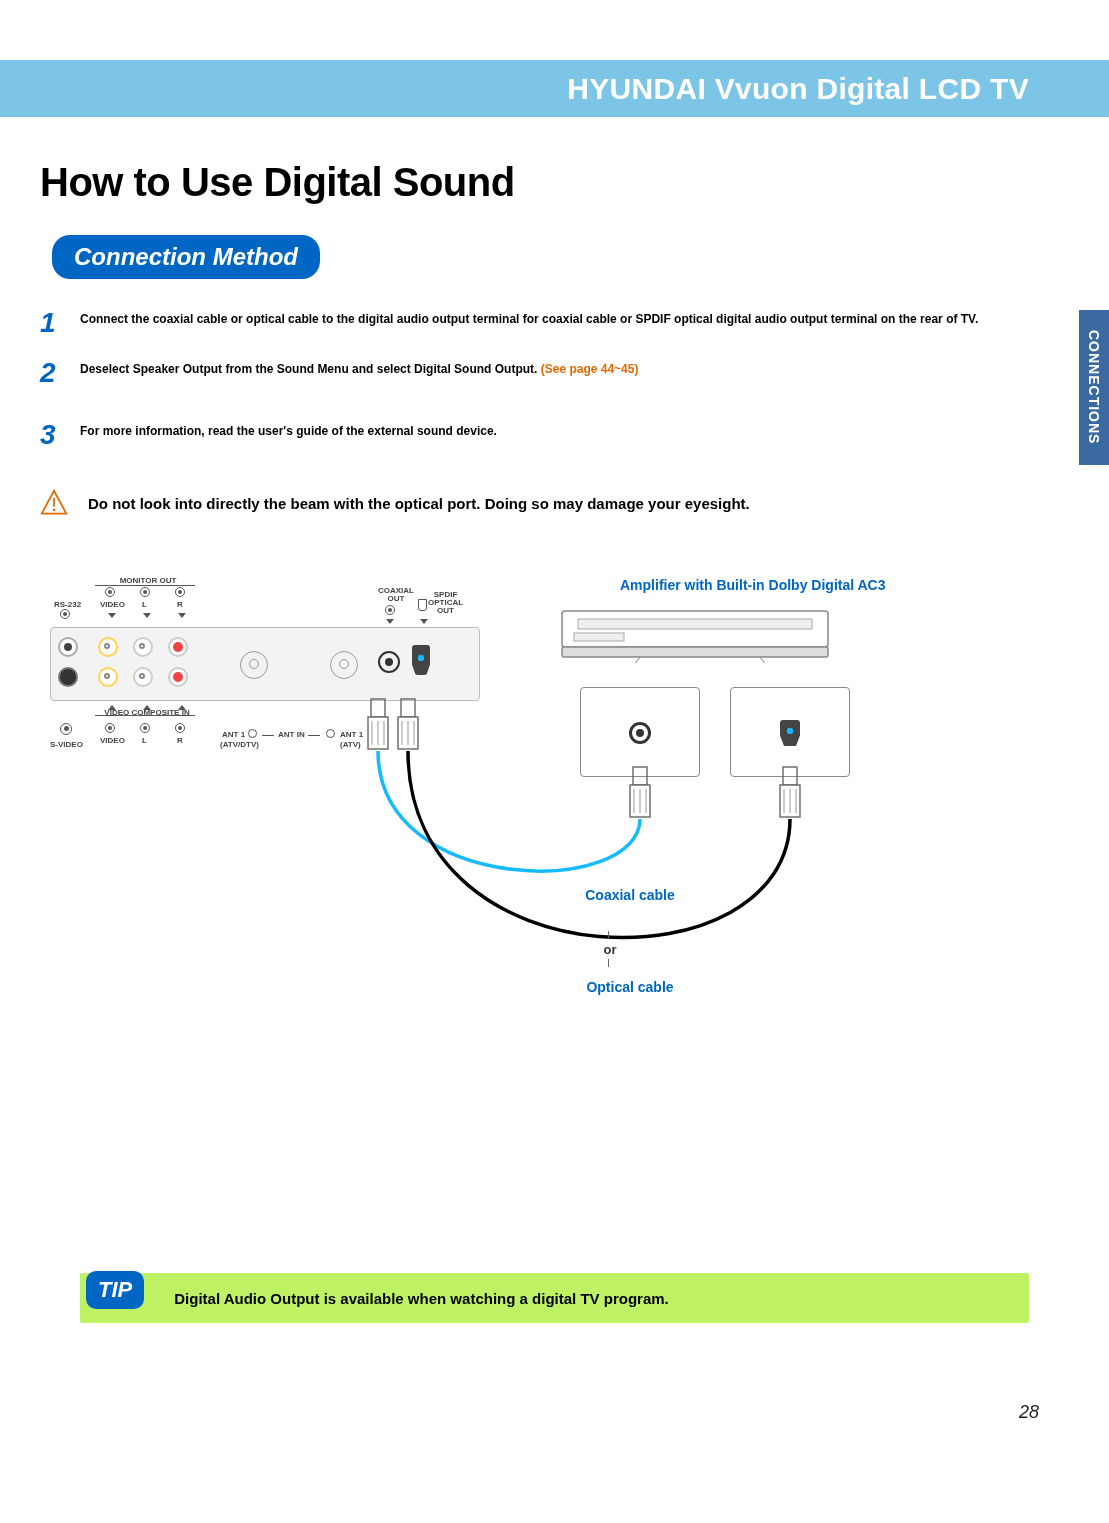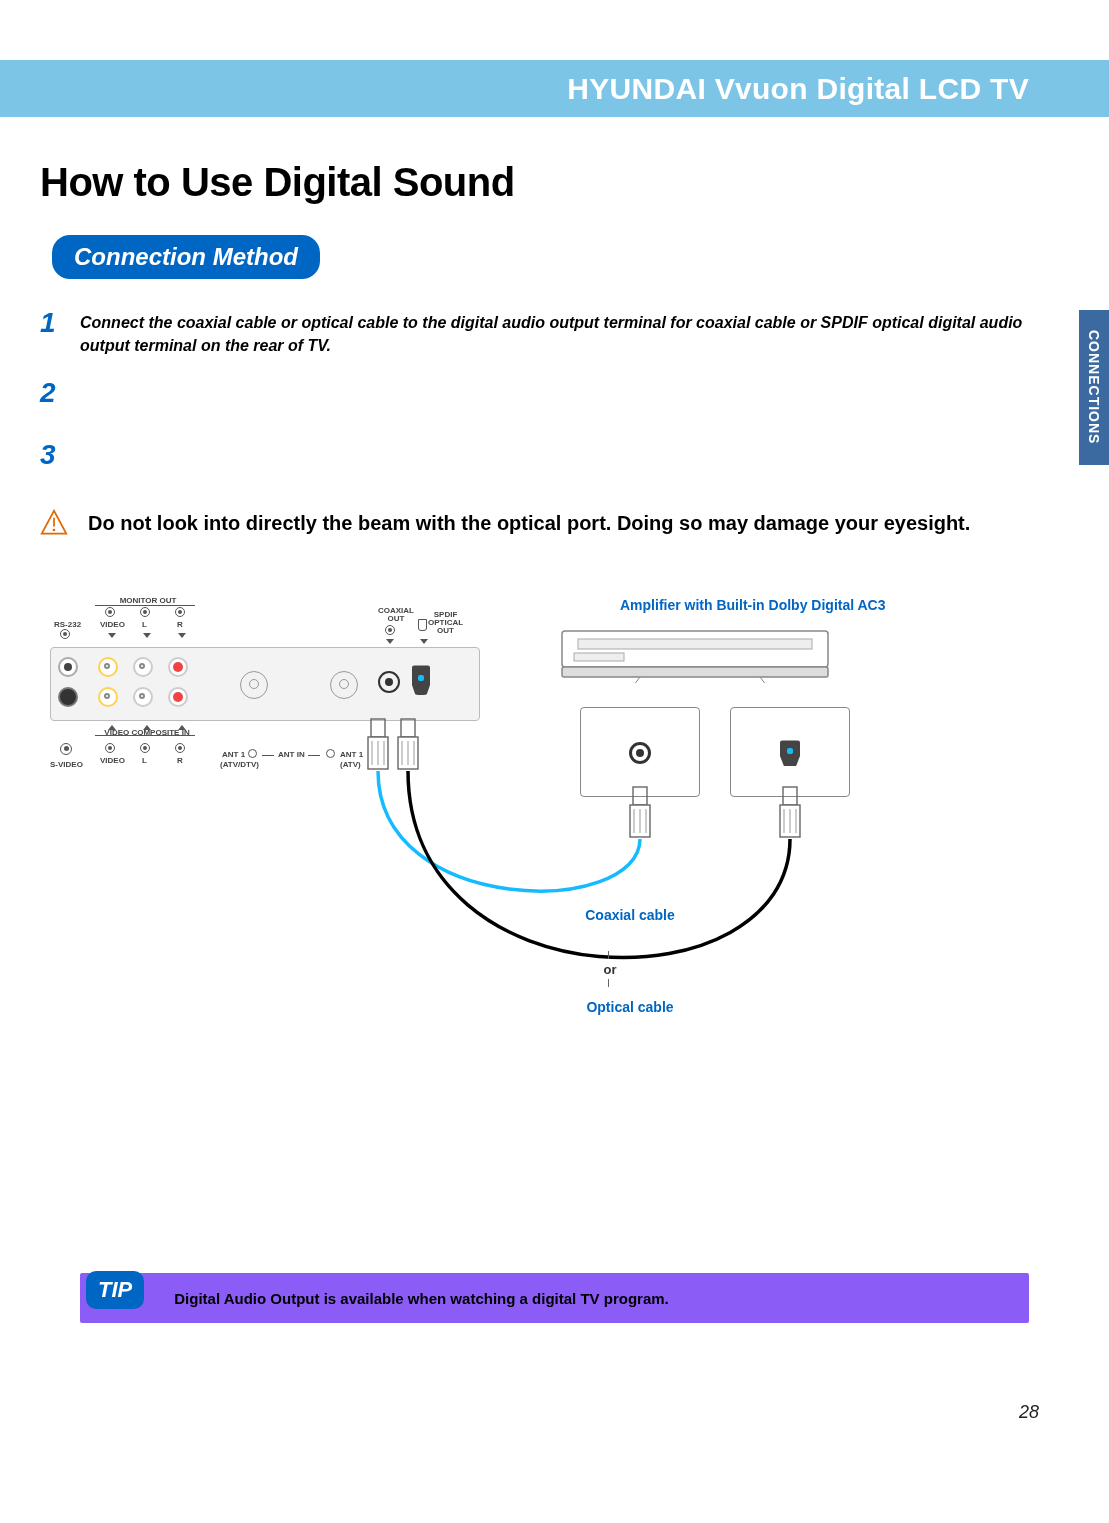--- a/index.html
+++ b/index.html
@@ -73,42 +73,41 @@
   .step-num {
     color: #0066c4;
     font-size: 28px;
     font-weight: 900;
     font-style: italic;
     width: 40px;
     flex-shrink: 0;
     line-height: 1;
   }
   .step-text {
-    font-size: 16px;
+    font-size: 12px;
     font-weight: bold;
     line-height: 1.45;
     padding-top: 2px;
-    font-style: italic;
   }
   .step-text .ref {
     color: #e06a00;
   }
   .warn-row {
     display: flex;
     align-items: center;
     margin: 40px 0 30px 0;
   }
   .warn-icon {
     width: 28px;
     height: 28px;
     flex-shrink: 0;
     margin-right: 20px;
   }
   .warn-text {
-    font-size: 20px;
+    font-size: 15px;
     font-weight: bold;
   }
   .diagram-area {
     position: relative;
     width: 930px;
     height: 510px;
     margin-top: 10px;
   }
   .tv-panel {
     position: absolute;
@@ -204,21 +203,21 @@
     color: #0066c4;
     font-size: 14px;
     font-weight: bold;
     text-align: center;
   }
   .tip-bar {
     position: absolute;
     left: 80px;
     right: 80px;
     bottom: 200px;
-    background: #8b5cf6;
+    background: #bef264;
     height: 50px;
     border-radius: 2px;
     display: flex;
     align-items: center;
   }
   .tip-badge {
     background: #0066c4;
     color: #fff;
     font-weight: 900;
     font-style: italic;
@@ -260,24 +259,29 @@
 
   <div class="section-pill">Connection Method</div>
 
   <div class="step-row">
     <div class="step-num">1</div>
     <div class="step-text">Connect the coaxial cable or optical cable to the digital audio output terminal for coaxial cable or SPDIF optical digital audio output terminal on the rear of TV.</div>
   </div>
 
   <div class="step-row">
     <div class="step-num">2</div>
+    <div class="step-text">
+      <span>Deselect Speaker Output from the Sound Menu and select Digital Sound Output.</span>
+      <span class="ref">(See page 44~45)</span>
+    </div>
   </div>
 
   <div class="step-row" style="margin-top:34px;">
     <div class="step-num">3</div>
+    <div class="step-text">For more information, read the user's guide of the external sound device.</div>
   </div>
 
   <div class="warn-row">
     <span class="warn-icon">
       <svg viewBox="0 0 32 32">
         <polygon points="16,2 30,28 2,28" fill="none" stroke="#e06a00" stroke-width="2"></polygon>
         <line x1="16" y1="10" x2="16" y2="20" stroke="#e06a00" stroke-width="2"></line>
         <circle cx="16" cy="24" r="1.5" fill="#e06a00"></circle>
       </svg>
     </span>

